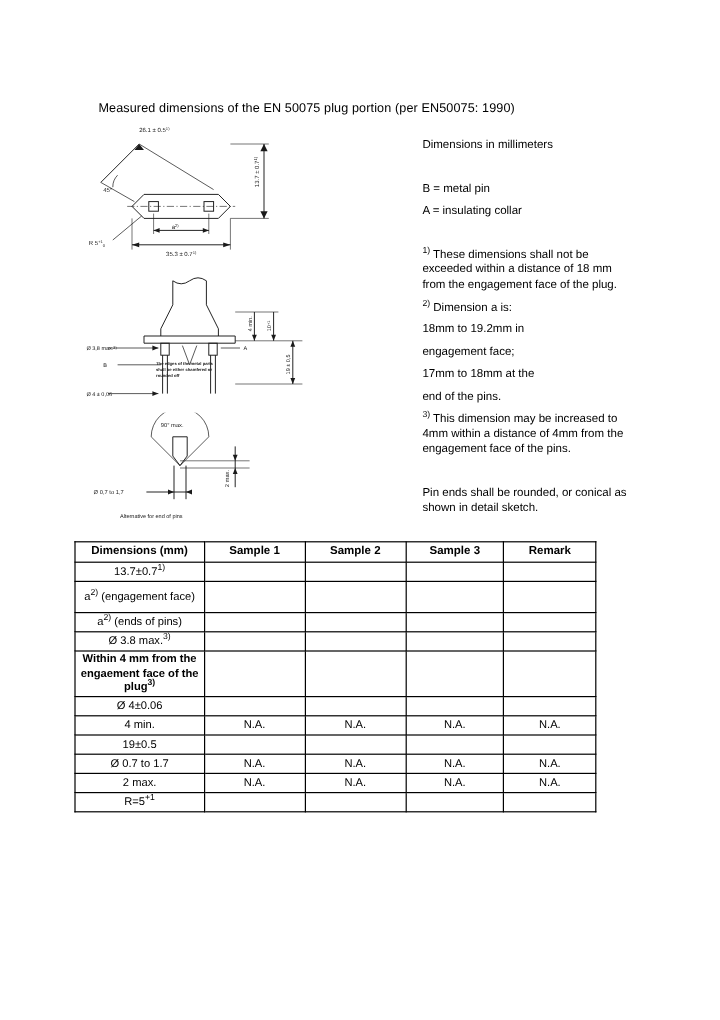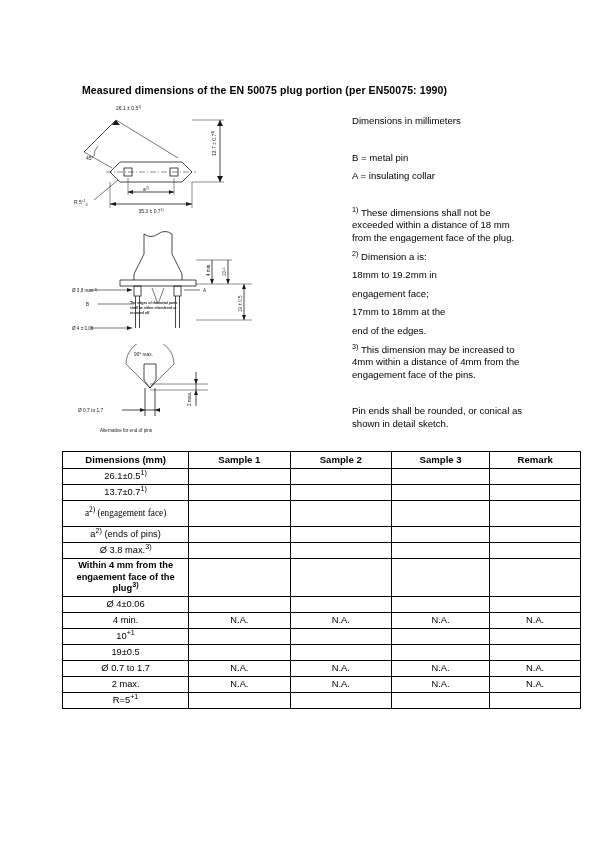--- a/index.html
+++ b/index.html
@@ -10,40 +10,40 @@
     font-family:"Liberation Sans", sans-serif;
     color:#000;
     position:relative;
     overflow:hidden;
   }
   .page { position:absolute; left:0; top:0; width:600px; height:850px; }
 
   
   .title {
     position:absolute; left:62px; top:84px; width:480px;
-    font-size:10.5px; font-weight:bold; letter-spacing:0.1px;padding-left:20px;
+    font-size:10.5px; font-weight:normal; letter-spacing:0.1px;padding-left:20px;
   }
 
   
   .notes {
     position:absolute; left:346px; top:109px; width:190px;
     font-size:9.6px; line-height:12.6px;
   }
   .notes p { margin:6px; }
   .notes .gap { height:12px; }
   sup { font-size:7.2px; vertical-align:super; line-height:0; }
 
   
   .dwg { position:absolute; }
   .dwg svg { display:block; }
 
   
   .tbl-wrap { position:absolute; left:62px; top:451px; width:476px; }
   table.meas {
-    border-collapse:collapse; width:519px;
+    border-collapse:collapse; width:435px;
     font-size:9.3px;
   }
   table.meas td, table.meas th {
     border:1px solid #000;
     padding:1px 2px;
     text-align:center;
     vertical-align:middle;
     height:16px;
     line-height:11.4px;
   }
@@ -211,21 +211,21 @@
     <p>Dimensions in millimeters</p>
     <div class="gap"></div>
     <p>B = metal pin</p>
     <p>A = insulating collar</p>
     <div class="gap"></div>
     <p><sup>1)</sup> <span>These dimensions shall not be exceeded within a distance of 18 mm from the engagement face of the plug.</span></p>
     <p><sup>2)</sup> <span>Dimension a is:</span></p>
     <p>18mm to 19.2mm in</p>
     <p>engagement face;</p>
     <p>17mm to 18mm at the</p>
-    <p>end of the edges.</p>
+    <p>end of the pins.</p>
     <p><sup>3)</sup> <span>This dimension may be increased to 4mm within a distance of 4mm from the engagement face of the pins.</span></p>
     <div class="gap"></div>
     <p>Pin ends shall be rounded, or conical as shown in detail sketch.</p>
     <div class="gap"></div>
   </div>
 
   <div class="tbl-wrap">
     <table class="meas">
       <colgroup>
         <col class="c0">
@@ -238,35 +238,28 @@
         <tr>
           <th>Dimensions (mm)</th>
           <th>Sample 1</th>
           <th>Sample 2</th>
           <th>Sample 3</th>
           <th>Remark</th>
         </tr>
       </thead>
       <tbody id="table-body">
           <tr>
-            <td><span>26.1±0.5</span><sup>1)</sup></td>
-            <td></td>
-            <td></td>
-            <td></td>
-            <td></td>
-          </tr>
-          <tr>
             <td><span>13.7±0.7</span><sup>1)</sup></td>
             <td></td>
             <td></td>
             <td></td>
             <td></td>
           </tr>
           <tr>
-            <td style="height: 26px; font-family: Liberation Serif, serif;"><span>a</span><sup>2)</sup><span> (engagement face)</span></td>
+            <td style="height: 26px;"><span>a</span><sup>2)</sup><span> (engagement face)</span></td>
             <td style="height: 26px;"></td>
             <td style="height: 26px;"></td>
             <td style="height: 26px;"></td>
             <td style="height: 26px;"></td>
           </tr>
           <tr>
             <td><span>a</span><sup>2)</sup><span> (ends of pins)</span></td>
             <td></td>
             <td></td>
             <td></td>
@@ -294,27 +287,20 @@
             <td></td>
           </tr>
           <tr>
             <td><span>4 min.</span></td>
             <td>N.A.</td>
             <td>N.A.</td>
             <td>N.A.</td>
             <td>N.A.</td>
           </tr>
           <tr>
-            <td><span>10</span><sup>+1</sup></td>
-            <td></td>
-            <td></td>
-            <td></td>
-            <td></td>
-          </tr>
-          <tr>
             <td><span>19±0.5</span></td>
             <td></td>
             <td></td>
             <td></td>
             <td></td>
           </tr>
           <tr>
             <td><span>Ø 0.7 to 1.7</span></td>
             <td>N.A.</td>
             <td>N.A.</td>

